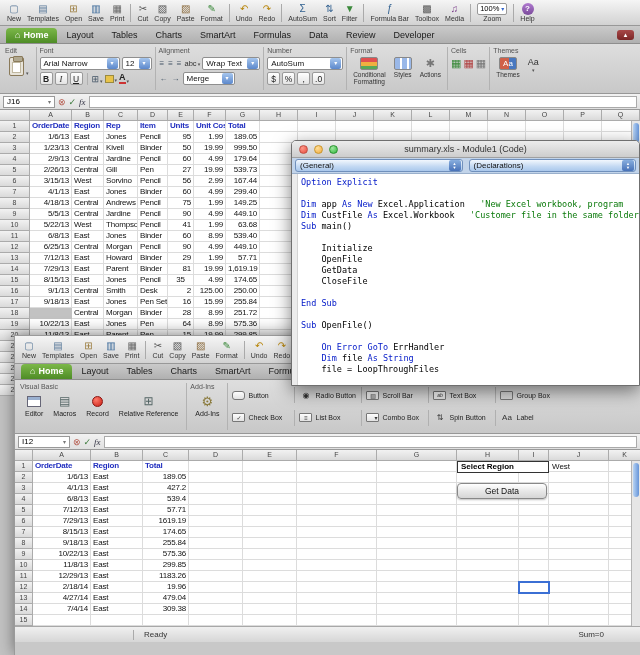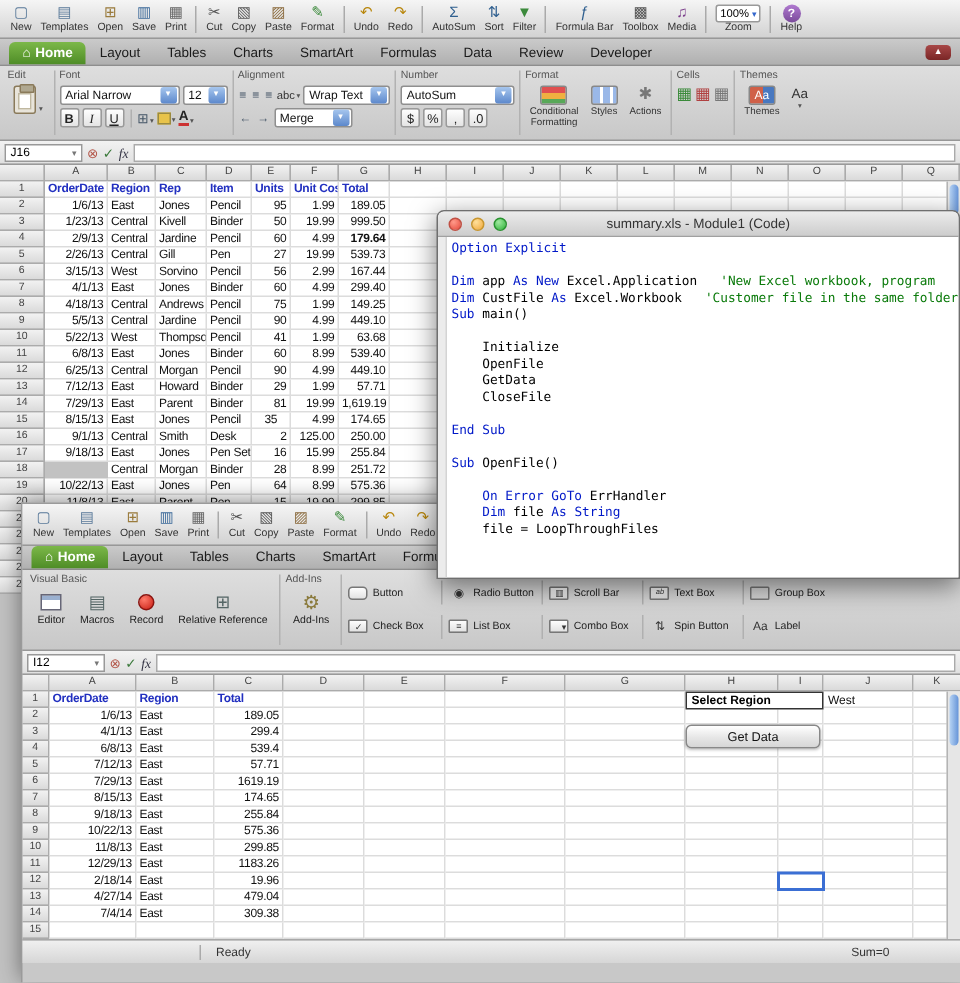--- a/index.html
+++ b/index.html
@@ -107,21 +107,21 @@
 
 .sheettabs{height:14px;display:flex;align-items:flex-start;background:linear-gradient(#d6d6d6,#c2c2c2);border-top:1px solid #a2a2a2;padding:0 3px;gap:2px;flex-shrink:0;}
 .st-arrow{width:13px;height:10px;border:1px solid #999;background:linear-gradient(#fcfcfc,#ddd);border-radius:2px;font-size:6px;text-align:center;line-height:9px;color:#555;margin-top:1px;}
 .st-tab{margin-left:58px;background:linear-gradient(#fdfdfd,#e8e8e8);border:1px solid #999;border-top:none;border-radius:0 0 4px 4px;font-size:8px;padding:0 10px;height:12px;line-height:11px;color:#111;}
 .st-plus{width:16px;height:12px;border:1px solid #aaa;border-top:none;border-radius:0 0 4px 4px;background:#d4d4d4;font-size:8px;text-align:center;line-height:11px;color:#666;}
 .hscroll{margin-left:auto;width:150px;height:9px;background:#dedede;border:1px solid #b0b0b0;border-radius:5px;position:relative;margin-right:4px;margin-top:2px;}
 .hthumb{position:absolute;left:2px;top:1px;width:66px;height:5px;border-radius:3px;background:linear-gradient(#b8d4f4,#6694d8);}
 .statusbar{height:16px;display:flex;align-items:center;background:linear-gradient(#f0f0f0,#d6d6d6);border-top:1px solid #a8a8a8;font-size:8px;color:#333;flex-shrink:0;}
 .status-sep{width:1px;height:10px;background:#aaa;margin-left:118px;}
 .status-ready{margin-left:10px;}
-.status-sum{margin-left:auto;margin-right:47px;}
+.status-sum{margin-left:auto;margin-right:36px;}
 
 .vba-title{height:17px;background:linear-gradient(#ececec,#cdcdcd);border-bottom:1px solid #a0a0a0;display:flex;align-items:center;padding:0 7px;position:relative;flex-shrink:0;}
 .tl{width:9px;height:9px;border-radius:50%;margin-right:6px;flex-shrink:0;z-index:1;}
 .tl-red{background:radial-gradient(circle at 35% 30%,#ff9a8a,#e6493c);border:1px solid #c05044;}
 .tl-yellow{background:radial-gradient(circle at 35% 30%,#ffe09a,#f0a83c);border:1px solid #c8962e;}
 .tl-green{background:radial-gradient(circle at 35% 30%,#a0e8a0,#2fb53a);border:1px solid #2a9330;}
 .vba-title-text{position:absolute;left:0;right:0;text-align:center;font-size:9px;color:#333;}
 .vba-combos{height:16px;display:flex;align-items:center;background:#c2d4ea;padding:1px 3px;gap:6px;flex-shrink:0;border-bottom:1px solid #9ab0cc;}
 .vba-combo{flex:1;height:13px;display:flex;align-items:center;background:linear-gradient(#f2f7fd,#c2d8f2 60%,#aac8ec);border:1px solid #7090bc;border-radius:3px;font-size:8px;padding-left:4px;color:#111;}
 .vc-arr{margin-left:auto;width:12px;height:11px;background:linear-gradient(#88aede,#4872b8);border-radius:2px;color:#fff;display:flex;flex-direction:column;align-items:center;justify-content:center;margin-right:1px;}
@@ -467,21 +467,21 @@
           <div class="cell" style="width: 38px;"></div>
         </div>
         <div class="grow">
           <div class="gutter" style="width: 30px;">4</div>
           <div class="cell num" style="width: 42px;">2/9/13</div>
           <div class="cell" style="width: 32px;">Central</div>
           <div class="cell" style="width: 34px;">Jardine</div>
           <div class="cell" style="width: 30px;">Pencil</div>
           <div class="cell num" style="width: 26px;">60</div>
           <div class="cell num" style="width: 32px;">4.99</div>
-          <div class="cell num" style="width: 34px; font-weight: bold;">179.64</div>
+          <div class="cell num" style="width: 34px;">179.64</div>
           <div class="cell" style="width: 38px;"></div>
           <div class="cell" style="width: 38px;"></div>
           <div class="cell" style="width: 38px;"></div>
           <div class="cell" style="width: 38px;"></div>
           <div class="cell" style="width: 38px;"></div>
           <div class="cell" style="width: 38px;"></div>
           <div class="cell" style="width: 38px;"></div>
           <div class="cell" style="width: 38px;"></div>
           <div class="cell" style="width: 38px;"></div>
           <div class="cell" style="width: 38px;"></div>
@@ -1162,21 +1162,21 @@
           <div class="cell" style="width: 80px;"></div>
           <div class="cell" style="width: 62px;"></div>
           <div class="cell" style="width: 30px;"></div>
           <div class="cell" style="width: 60px;"></div>
           <div class="cell" style="width: 32px;"></div>
         </div>
         <div class="grow">
           <div class="gutter" style="width: 18px;">3</div>
           <div class="cell num" style="width: 58px;">4/1/13</div>
           <div class="cell" style="width: 52px;">East</div>
-          <div class="cell num" style="width: 46px;">299.4</div>
+          <div class="cell num" style="width: 46px;">427.2</div>
           <div class="cell" style="width: 54px;"></div>
           <div class="cell" style="width: 54px;"></div>
           <div class="cell" style="width: 80px;"></div>
           <div class="cell" style="width: 80px;"></div>
           <div class="cell" style="width: 62px;"></div>
           <div class="cell" style="width: 30px;"></div>
           <div class="cell" style="width: 60px;"></div>
           <div class="cell" style="width: 32px;"></div>
         </div>
         <div class="grow">
@@ -1364,14 +1364,30 @@
   </div>
 </div>
 
 <div id="vba">
   <div class="vba-title">
     <span class="tl tl-red"></span>
     <span class="tl tl-yellow"></span>
     <span class="tl tl-green"></span>
     <span class="vba-title-text">summary.xls - Module1 (Code)</span>
   </div>
+  <div class="vba-combos">
+    <div class="vba-combo">
+        <span>(General)</span>
+        <span class="vc-arr">
+          <i>▲</i>
+          <i>▼</i>
+        </span>
+      </div>
+    <div class="vba-combo">
+        <span>(Declarations)</span>
+        <span class="vc-arr">
+          <i>▲</i>
+          <i>▼</i>
+        </span>
+      </div>
+  </div>
   <div id="vba-code" class="vba-code"><div class="vline"><span class="s-k">Option Explicit</span></div><div class="vline">&nbsp;</div><div class="vline"><span class="s-k">Dim</span><span class="s-n"> app </span><span class="s-k">As</span><span class="s-n"> </span><span class="s-k">New</span><span class="s-n"> Excel.Application   </span><span class="s-c">'New Excel workbook, program</span></div><div class="vline"><span class="s-k">Dim</span><span class="s-n"> CustFile </span><span class="s-k">As</span><span class="s-n"> Excel.Workbook   </span><span class="s-c">'Customer file in the same folder</span></div><div class="vline"><span class="s-k">Sub</span><span class="s-n"> main()</span></div><div class="vline">&nbsp;</div><div class="vline"><span class="s-n">    Initialize</span></div><div class="vline"><span class="s-n">    OpenFile</span></div><div class="vline"><span class="s-n">    GetData</span></div><div class="vline"><span class="s-n">    CloseFile</span></div><div class="vline">&nbsp;</div><div class="vline"><span class="s-k">End Sub</span></div><div class="vline">&nbsp;</div><div class="vline"><span class="s-k">Sub</span><span class="s-n"> OpenFile()</span></div><div class="vline">&nbsp;</div><div class="vline"><span class="s-n">    </span><span class="s-k">On Error GoTo</span><span class="s-n"> ErrHandler</span></div><div class="vline"><span class="s-n">    </span><span class="s-k">Dim</span><span class="s-n"> file </span><span class="s-k">As</span><span class="s-n"> </span><span class="s-k">String</span></div><div class="vline"><span class="s-n">    file = LoopThroughFiles</span></div></div>
 </div>
 
 </body></html>

